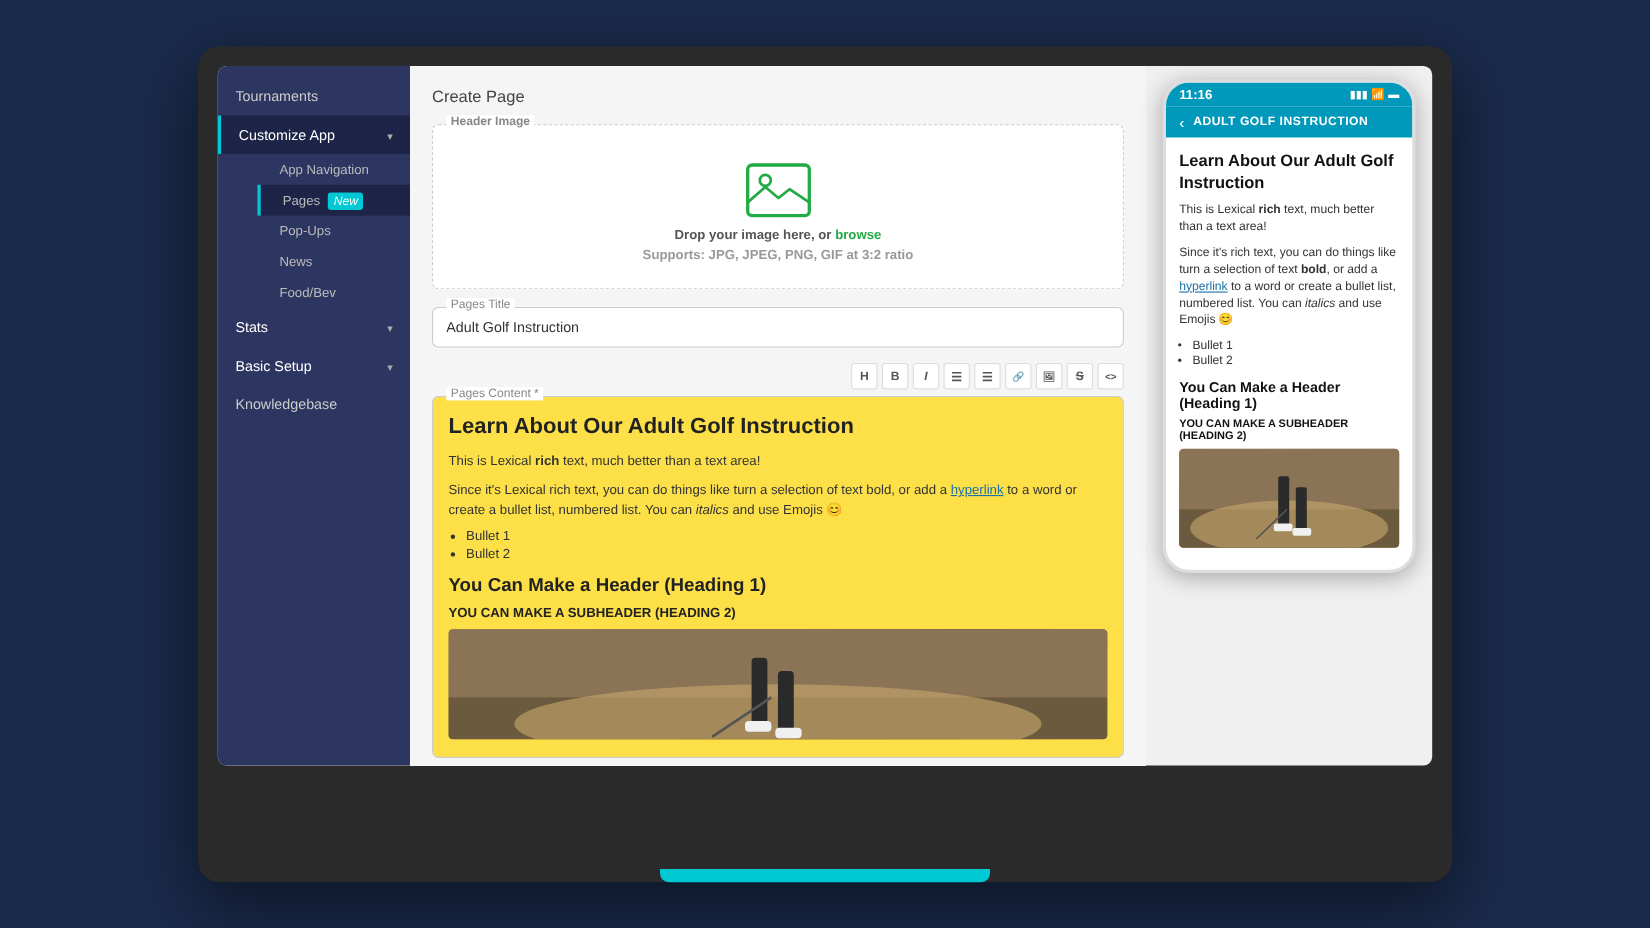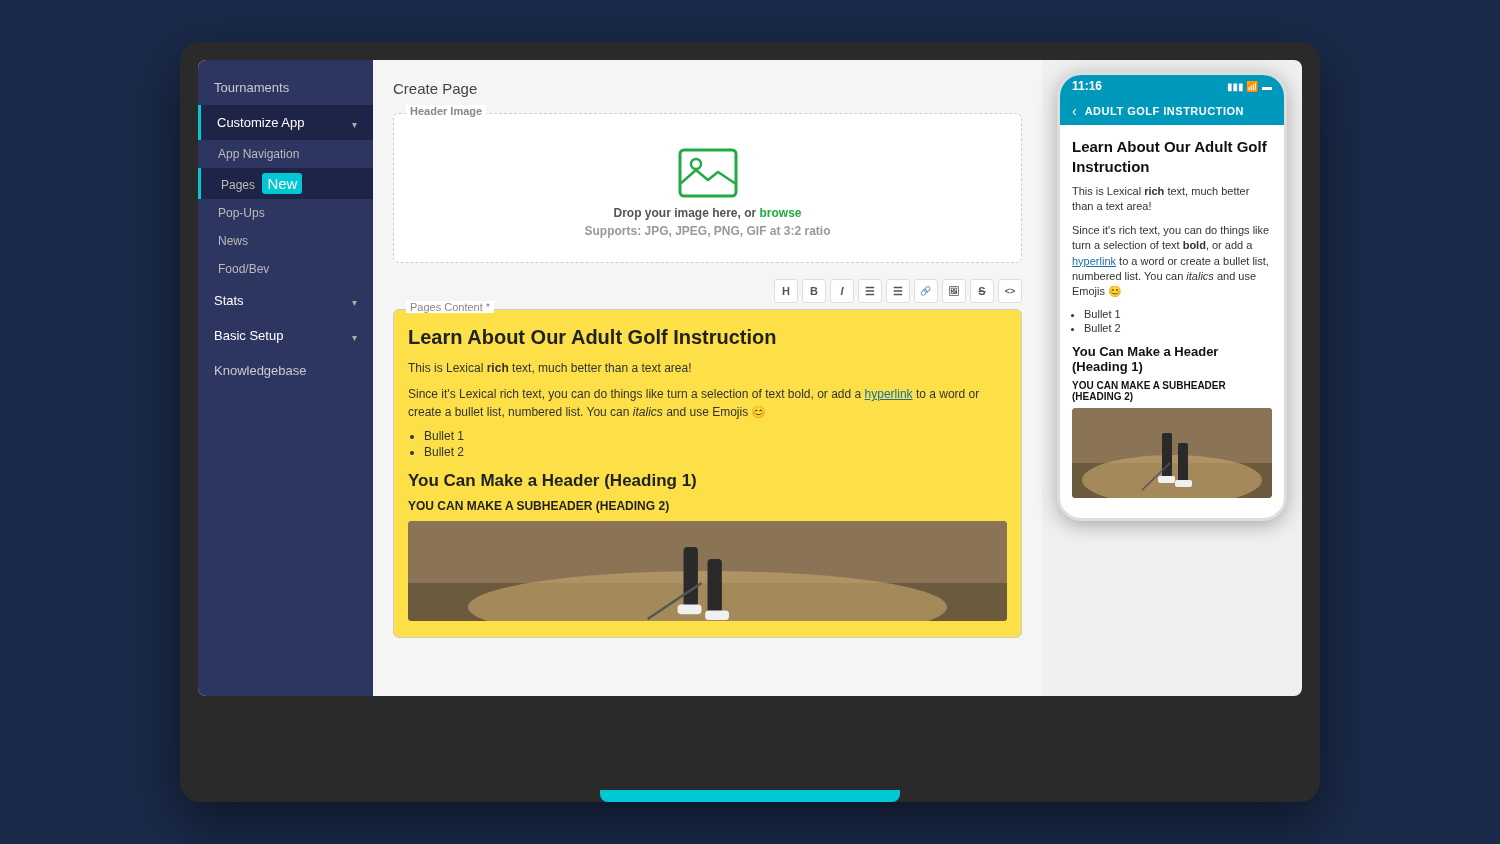--- a/index.html
+++ b/index.html
@@ -76,28 +76,30 @@
       justify-content: space-between;
       align-items: flex-end;
       color: white;
     }
     .sidebar-item.sub-item {
       padding-left: 20px;
       font-size: 12px;
       color: #bbb;
       padding-top: 7px;
       padding-bottom: 7px;
+      margin-left: 36px;
     }
     .sidebar-item.sub-item .badge {
       background: #00c8d4;
       color: white;
-      font-size: 15px;
+      font-size: 11px;
       padding: 2px 5px;
       border-radius: 3px;
       margin-left: 4px;
+      font-style: italic;
     }
     .arrow-down {
       font-size: 10px;
       color: #aaa;
     }
 
     
     .main-content {
       flex: 1;
       background: #f5f5f5;
@@ -441,20 +443,24 @@
               <path d="M2 36 L18 22 L30 32 L40 24 L58 36" stroke="#22aa44" stroke-width="2.5" fill="none" stroke-linejoin="round"></path>
             </svg>
             <div class="upload-text">
               <span>Drop your image here, or</span>
               <a class="browse-link" href="#">browse</a>
             </div>
             <div class="upload-supports">Supports: JPG, JPEG, PNG, GIF at 3:2 ratio</div>
           </div>
         </div>
 
+        <div class="pages-title-box">
+          <span class="pages-title-label">Pages Title</span>
+          <input class="pages-title-input" type="text" value="Adult Golf Instruction" style="">
+        </div>
 
         <div class="editor-toolbar">
           <button class="toolbar-btn">H</button>
           <button class="toolbar-btn" style="font-weight:bold;">B</button>
           <button class="toolbar-btn" style="font-style:italic;">I</button>
           <button class="toolbar-btn">
             <span>☰</span>
           </button>
           <button class="toolbar-btn">
             <span>☰</span>

